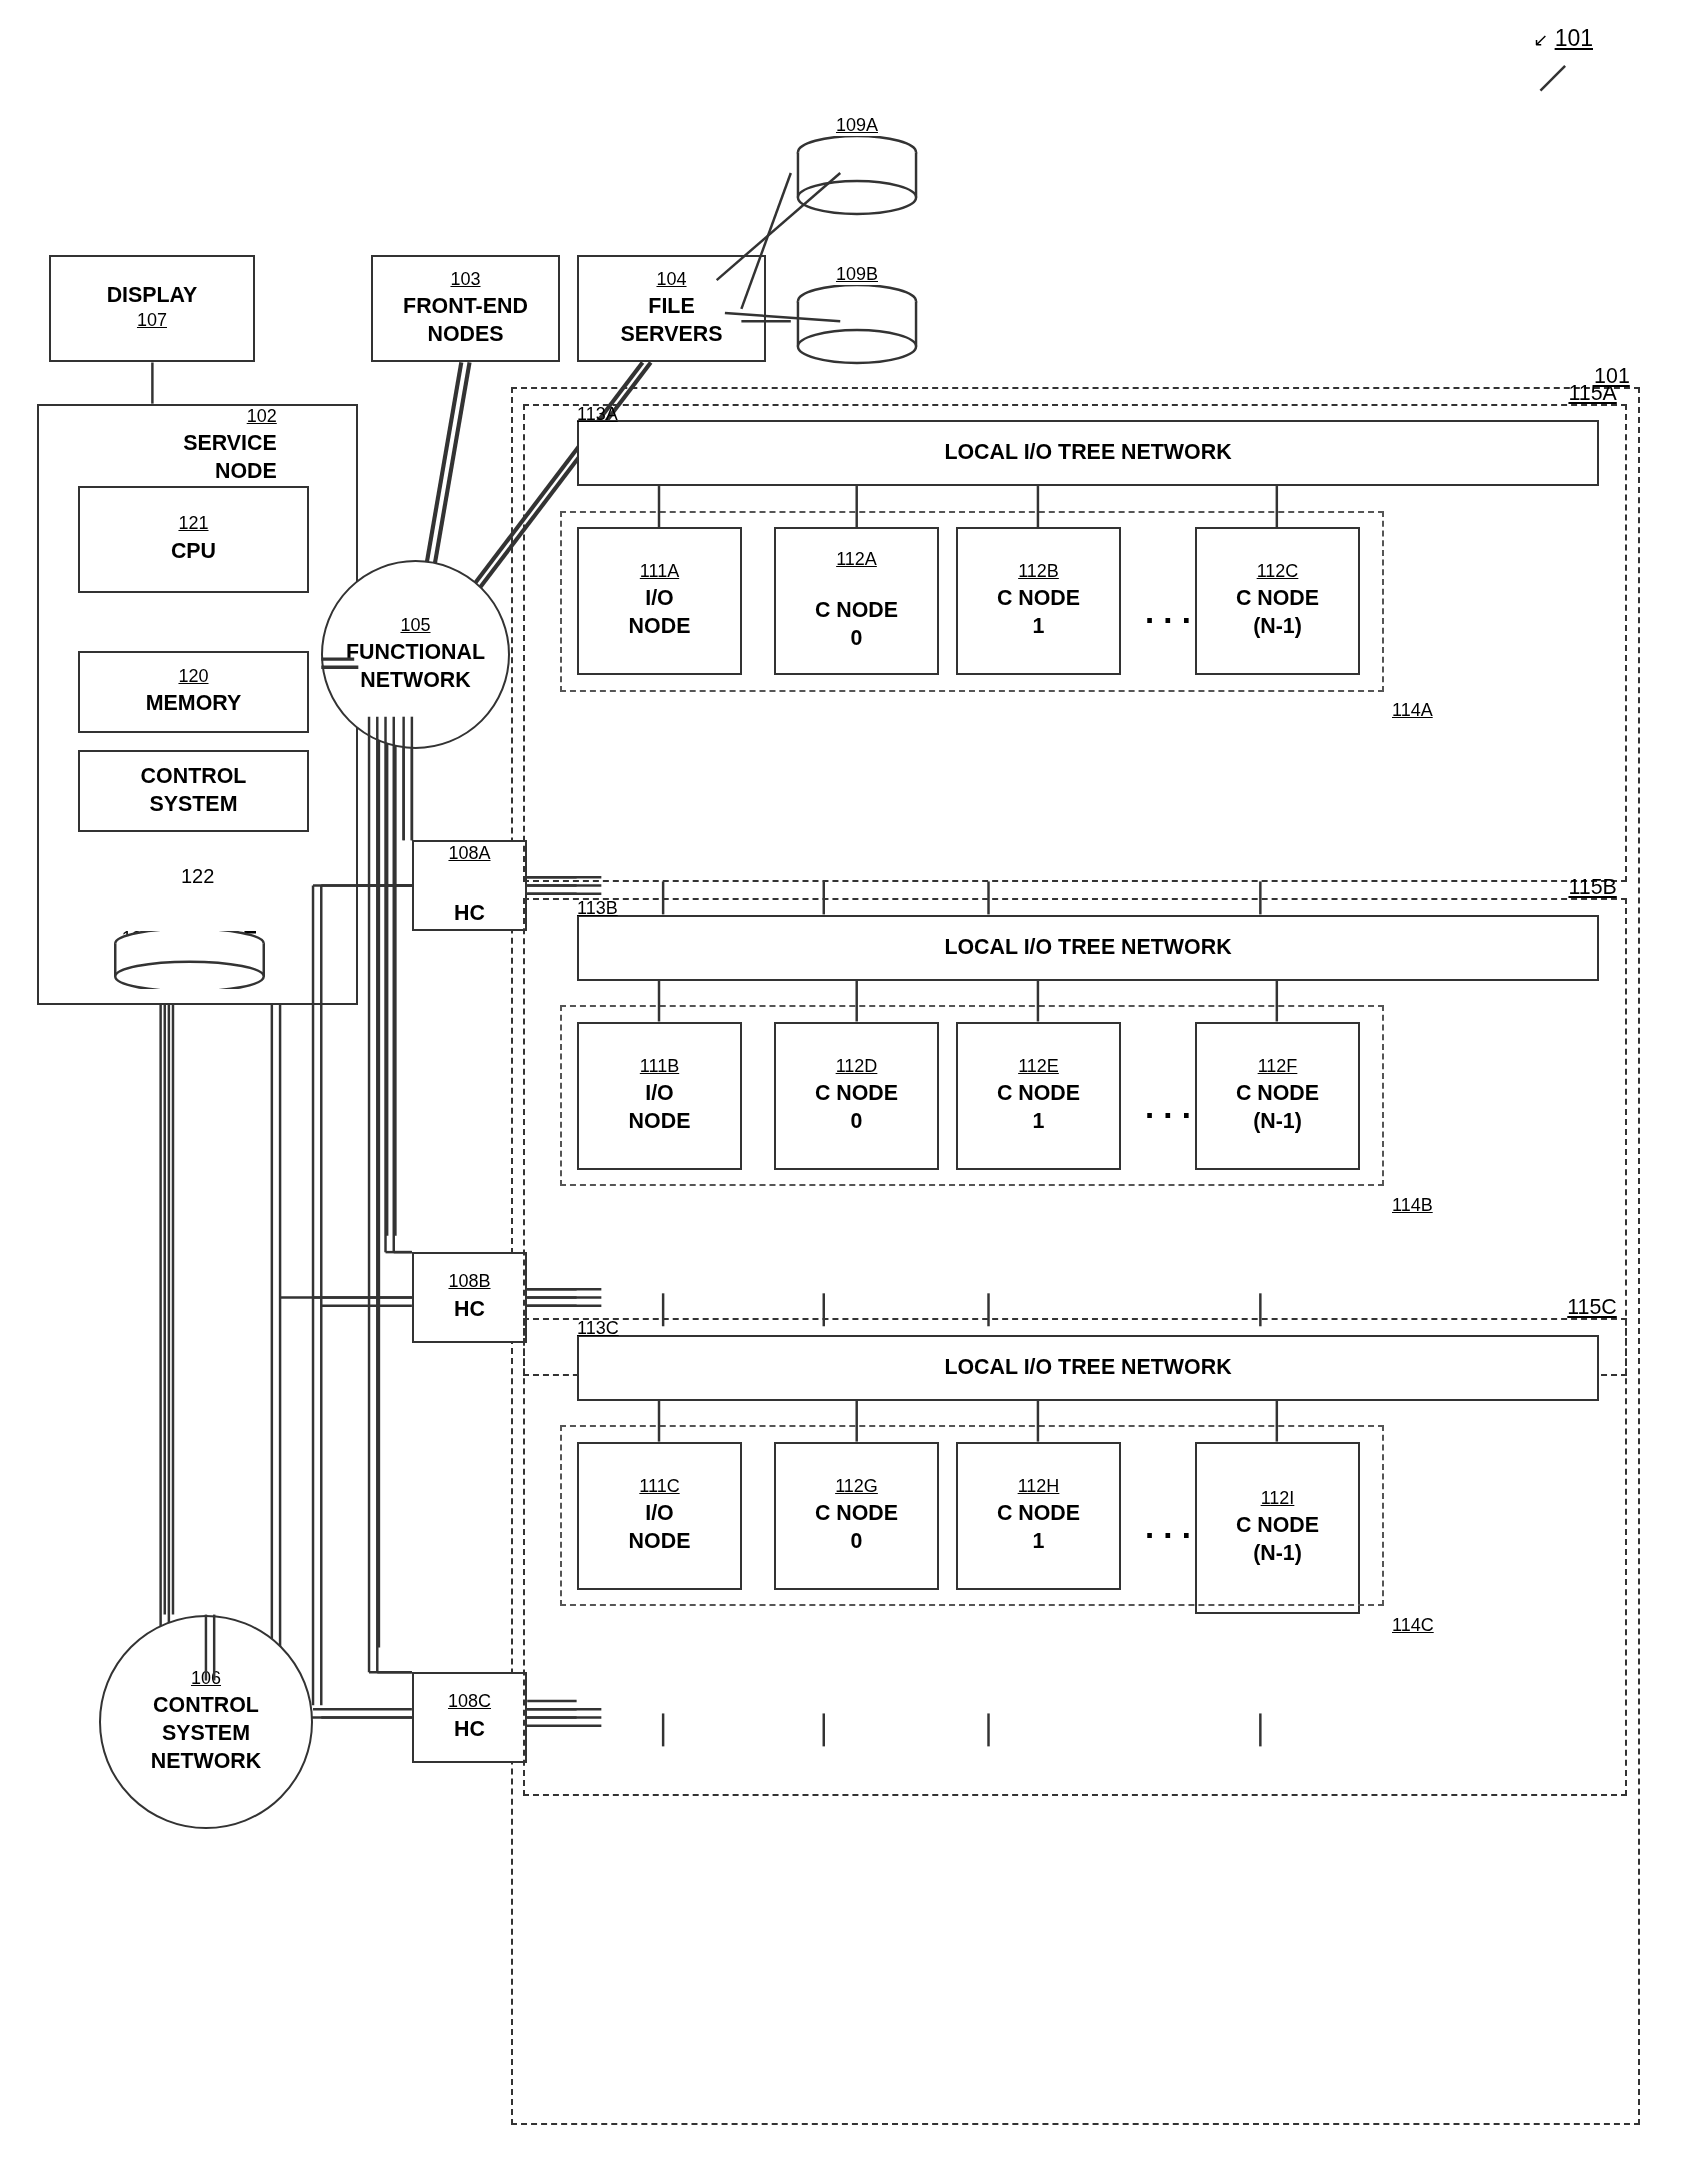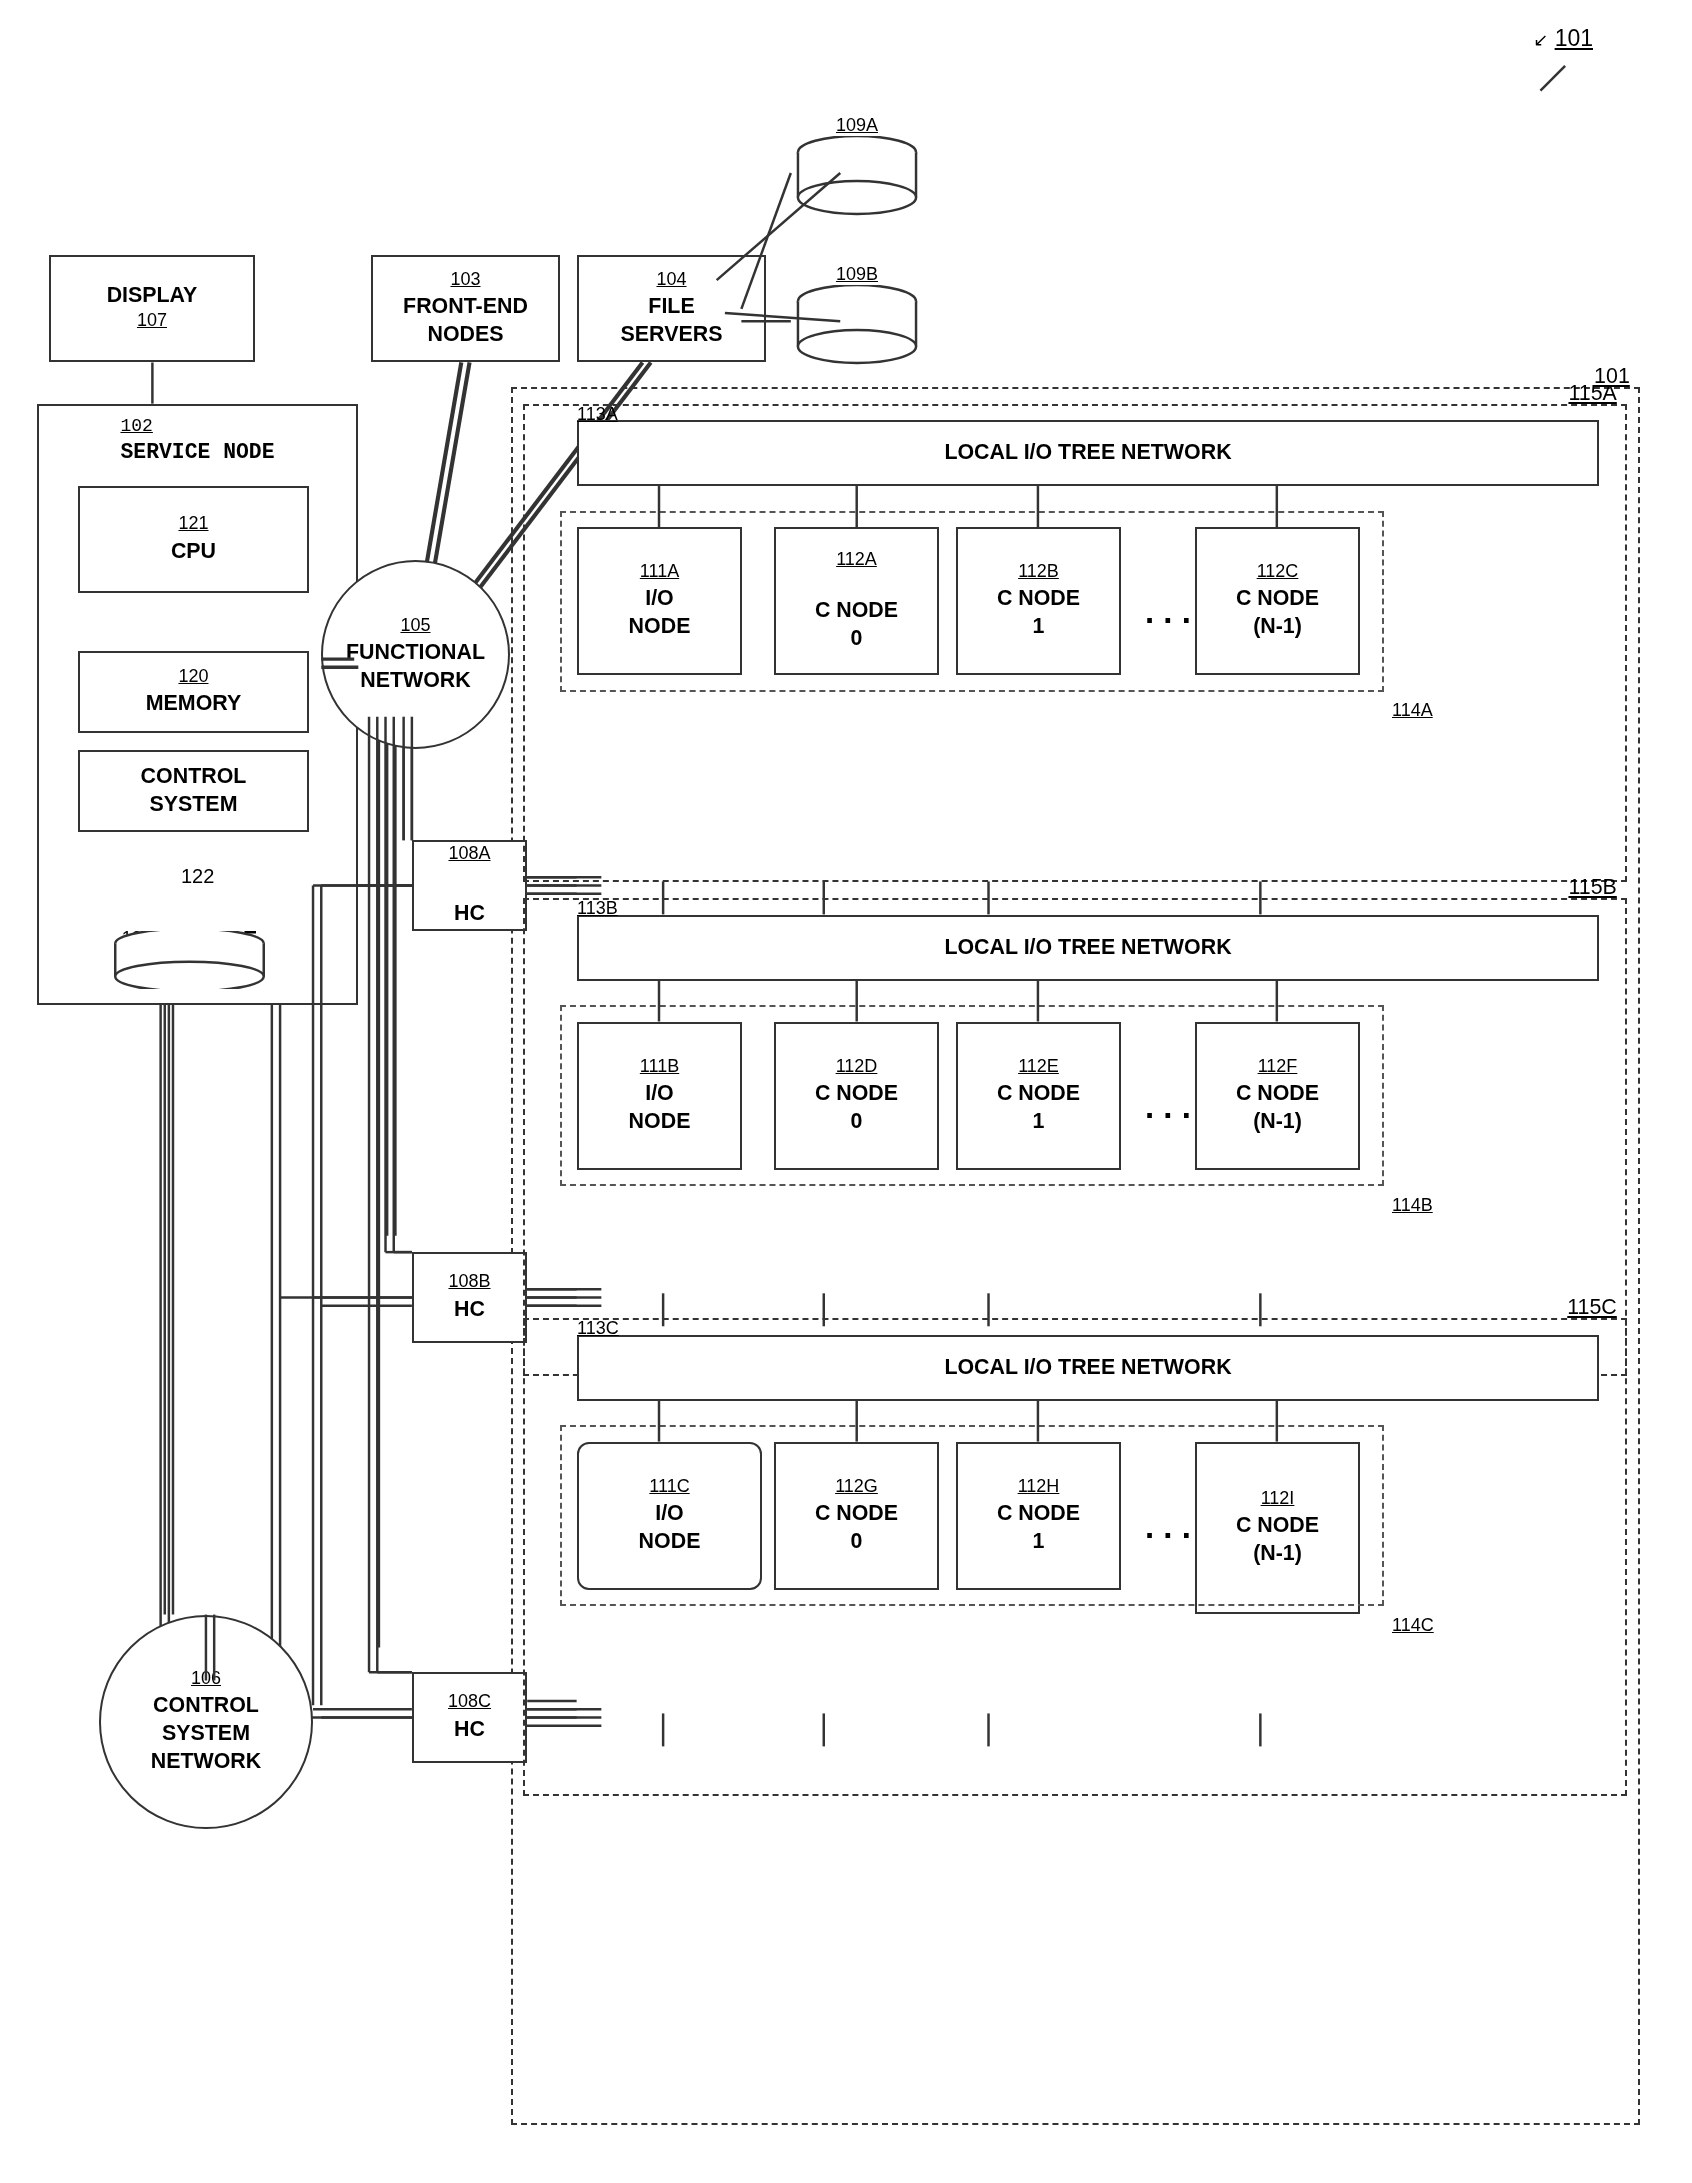--- a/index.html
+++ b/index.html
@@ -166,21 +166,21 @@
     <span class="ref-arrow">↙</span>
     <span class="ref-num">101</span>
   </div>
 
   <div class="box" style="left:49px; top:255px; width:206px; height:107px;">
     <div class="box-label">DISPLAY</div>
     <div class="box-id ref-label">107</div>
   </div>
 
   <div class="box" style="left:37px; top:404px; width:321px; height:601px;">
-    <div style="position:absolute; top:10px; left:50%; transform:translateX(-50%); text-align:left;font-family:Liberation Mono, monospace;">
+    <div style="position:absolute; top:0; left:50%; transform:translateX(-50%); text-align:right;">
       <div class="box-id ref-label">102</div>
       <div class="box-label">SERVICE NODE</div>
     </div>
   </div>
 
   <div class="box" style="left:78px; top:486px; width:231px; height:107px;">
     <div class="box-id ref-label">121</div>
     <div class="box-label">CPU</div>
   </div>
 
@@ -355,21 +355,21 @@
     <div style="position:absolute; top:-25px; right:8.2px; font-size:21.4px;">
       <span style="text-decoration:underline;">115C</span>
     </div>
   </div>
 
   <div class="box" style="left:577px; top:1335px; width:1022px; height:66px;">
     <div class="box-label">LOCAL I/O TREE NETWORK</div>
   </div>
   <div style="position:absolute; top:1318px; left:577px; font-size:18px; text-decoration:underline;">113C</div>
 
-  <div class="box" style="left:577px; top:1442px; width:185px; height:148px;border-radius:12px;">
+  <div class="box" style="left:577px; top:1442px; width:165px; height:148px;">
     <div class="box-id ref-label">111C</div>
     <div class="box-label">I/O<br>NODE</div>
   </div>
 
   <div class="box" style="left:774px; top:1442px; width:165px; height:148px;">
     <div class="box-id ref-label">112G</div>
     <div class="box-label">C NODE<br>0</div>
   </div>
 
   <div class="box" style="left:956px; top:1442px; width:165px; height:148px;">

